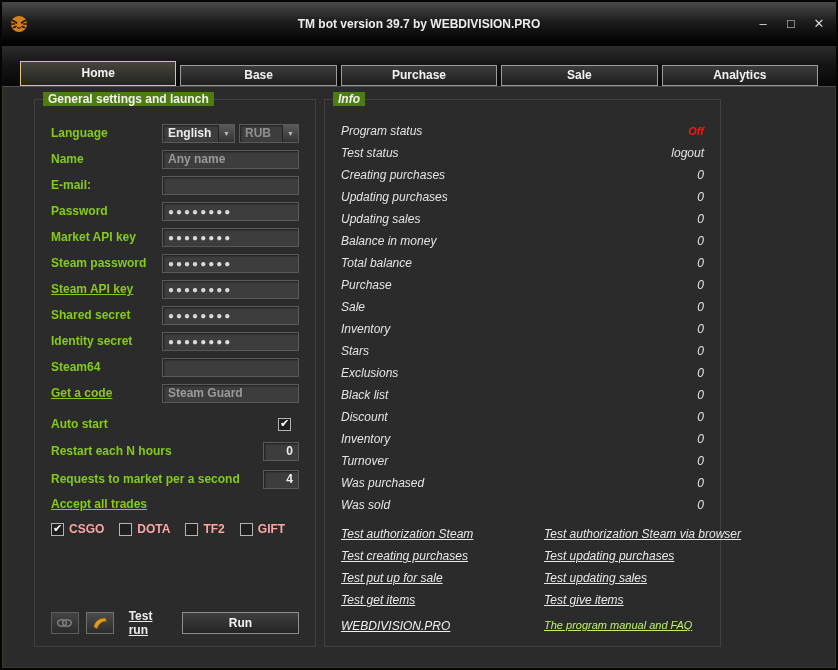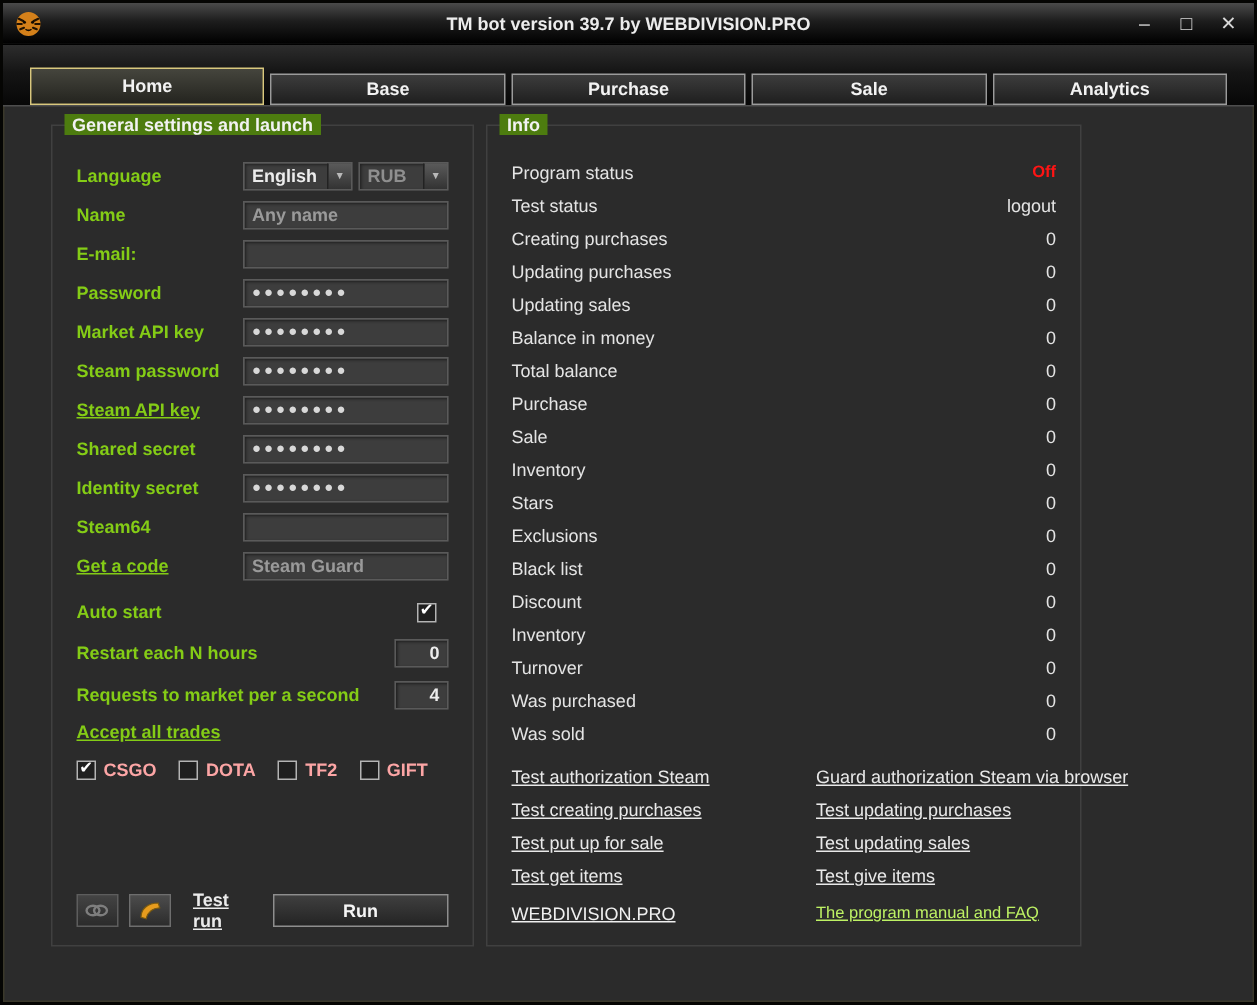--- a/index.html
+++ b/index.html
@@ -14,21 +14,21 @@
     width: 838px;
     height: 670px;
     background: #2b2b2b;
     border: 2px solid #050503;
     box-shadow: inset 0 0 0 1px #3a382a;
     overflow: hidden;
   }
   
   .titlebar {
     position: relative;
-    height: 28px;
+    height: 44px;
     background: linear-gradient(180deg, #4a4a4a 0%, #1d1d1d 45%, #000 100%);
     display: flex;
     align-items: center;
     padding: 0 8px;
     border-bottom: 1px solid #000;
   }
   .app-icon { width: 20px; height: 20px; display: inline-flex; align-items: center; }
   .titlebar .title {
     position: absolute; left: 0; right: 0;
     text-align: center;
@@ -70,21 +70,21 @@
     position: absolute;
     border: 1px solid #404040;
   }
   .group-title {
     position: absolute; top: -8px; left: 8px;
     background: #4d7c0f; padding: 0 5px;
     color: #f2f2f2; font-size: 12px; font-weight: bold;
     white-space: nowrap;
   }
   .group-left  { left: 32px;  top: 12px; width: 282px; height: 548px; }
-  .group-right { left: 322px; top: 12px; width: 397px; height: 548px; }
+  .group-right { left: 322px; top: 12px; width: 397px; height: 548px; font-style: italic; }
   .group-inner {
     display: flex; flex-direction: column;
     height: 100%;
     padding: 20px 16px 11px 16px;
   }
   
   .frow {
     display: flex; align-items: center; justify-content: space-between;
     height: 26px; flex: none;
   }
@@ -429,21 +429,21 @@
           <span class="ivalue">0</span>
         </div>
         <div class="irow">
           <span class="ilabel">Was sold</span>
           <span class="ivalue">0</span>
         </div>
 
         <div class="links-block">
           <div class="lrow">
             <a class="tlink lcol1">Test authorization Steam</a>
-            <a class="tlink">Guard authorization Steam via browser</a>
+            <a class="tlink">Test authorization Steam via browser</a>
           </div>
           <div class="lrow">
             <a class="tlink lcol1">Test creating purchases</a>
             <a class="tlink">Test updating purchases</a>
           </div>
           <div class="lrow">
             <a class="tlink lcol1">Test put up for sale</a>
             <a class="tlink">Test updating sales</a>
           </div>
           <div class="lrow">

